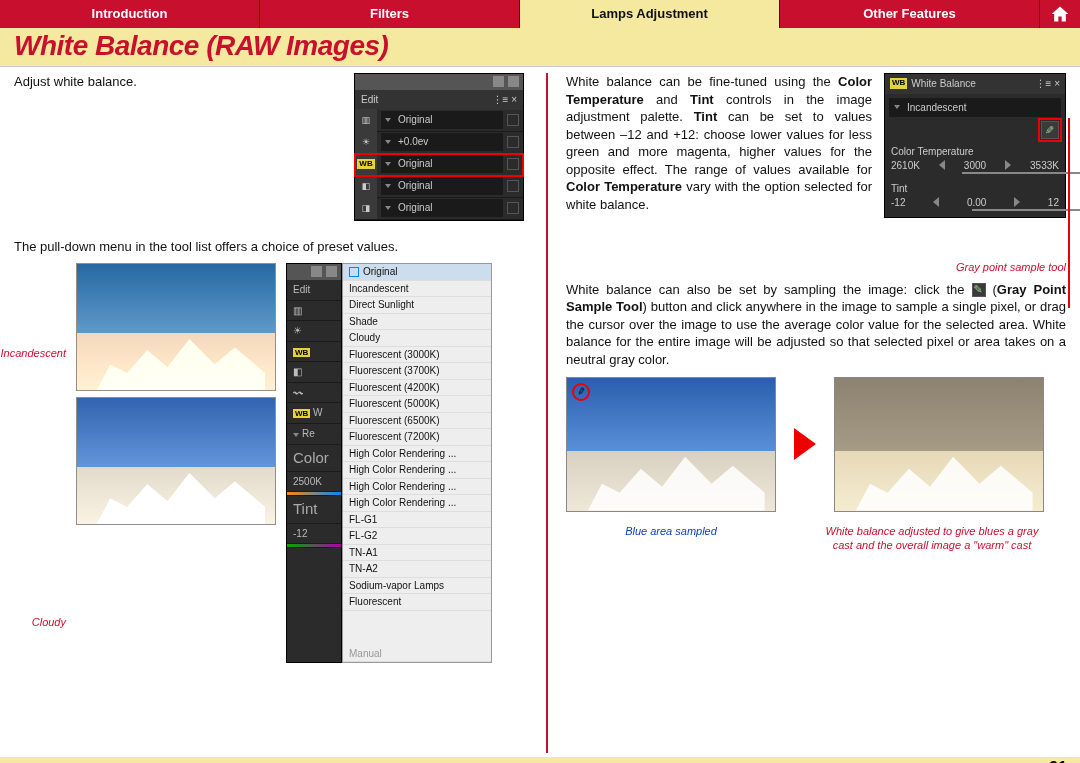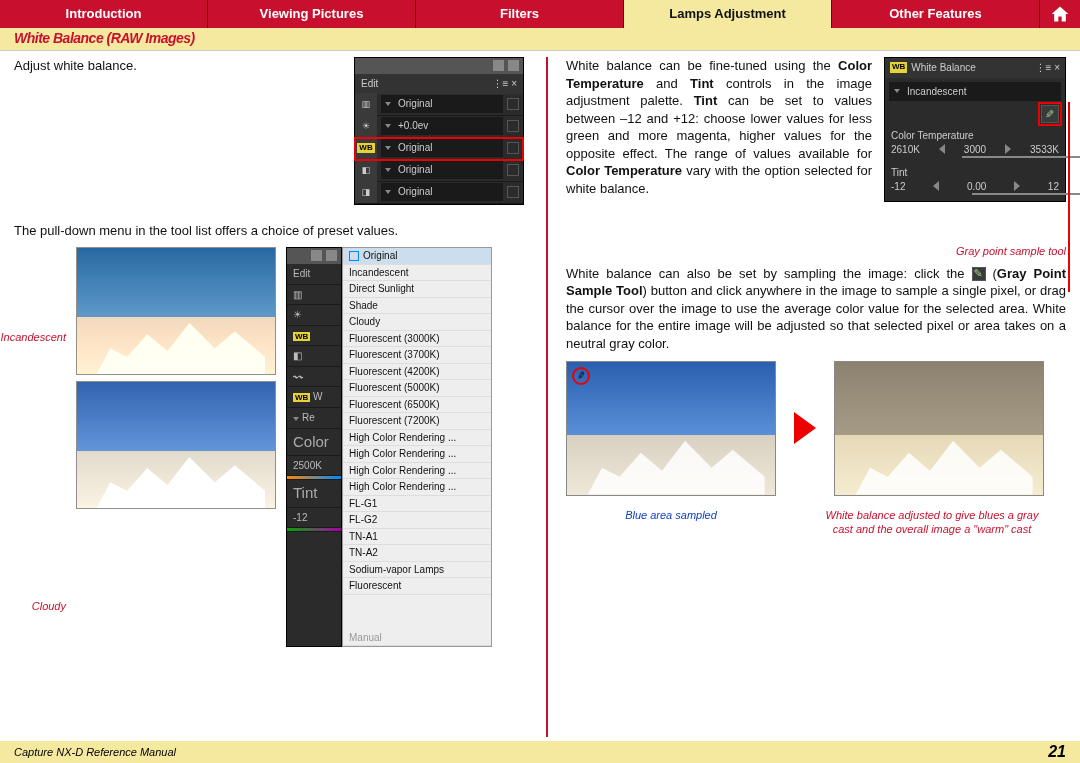--- a/index.html
+++ b/index.html
@@ -9,21 +9,21 @@
   
   .topnav { display: flex; height: 28px; background: #333; color: #fff; }
   .tab { flex: 1; text-align: center; line-height: 28px; font-weight: bold; font-size: 13px; border-right: 1px solid #222; cursor: pointer; }
   .tab.red { background: #c8102e; }
   .tab.active { background: #f5e9a0; color: #111; }
   .home { width: 40px; flex: 0 0 40px; background: #c8102e; display:flex; align-items:center; justify-content:center; }
   .home svg { width: 20px; height: 20px; fill: #fff; }
 
   
   .titlebar { background: #f5e9a0; padding: 2px 14px 4px; border-bottom: 1px solid #ccc; }
-  .titlebar h1 { color: #c8102e; font-size: 14px; font-weight: 800; font-style: italic; letter-spacing: -0.5px; }
+  .titlebar h1 { color: #c8102e; font-size: 28px; font-weight: 800; font-style: italic; letter-spacing: -0.5px; }
 
   
   .body { display: flex; padding: 6px 14px 0; gap: 6px; }
   .col { font-size: 13px; line-height: 1.35; color: #111; }
   .col-left { width: 520px; padding-right: 10px; }
   .divider { width: 0; border-left: 2px solid #c8102e; margin: 0 12px 0 6px; min-height: 680px; }
   .col-right { flex: 1; }
 
   .row { display: flex; gap: 12px; align-items: flex-start; }
 
@@ -91,21 +91,20 @@
 
   .chev { width:0;height:0;border-top:4px solid #888;border-left:3px solid transparent;border-right:3px solid transparent; display:inline-block; margin-right:3px;}
 </style>
 </head>
 <body>
 
 <div class="page">
 
   <div class="topnav">
     <div class="tab red">Introduction</div>
-    <div class="tab red">Viewing Pictures</div>
     <div class="tab red">Filters</div>
     <div class="tab active">Lamps Adjustment</div>
     <div class="tab red">Other Features</div>
     <div class="home">
       <svg viewBox="0 0 24 24">
           <path d="M12 3l10 9h-3v9h-5v-6h-4v6H5v-9H2z"></path>
         </svg>
     </div>
   </div>
 

